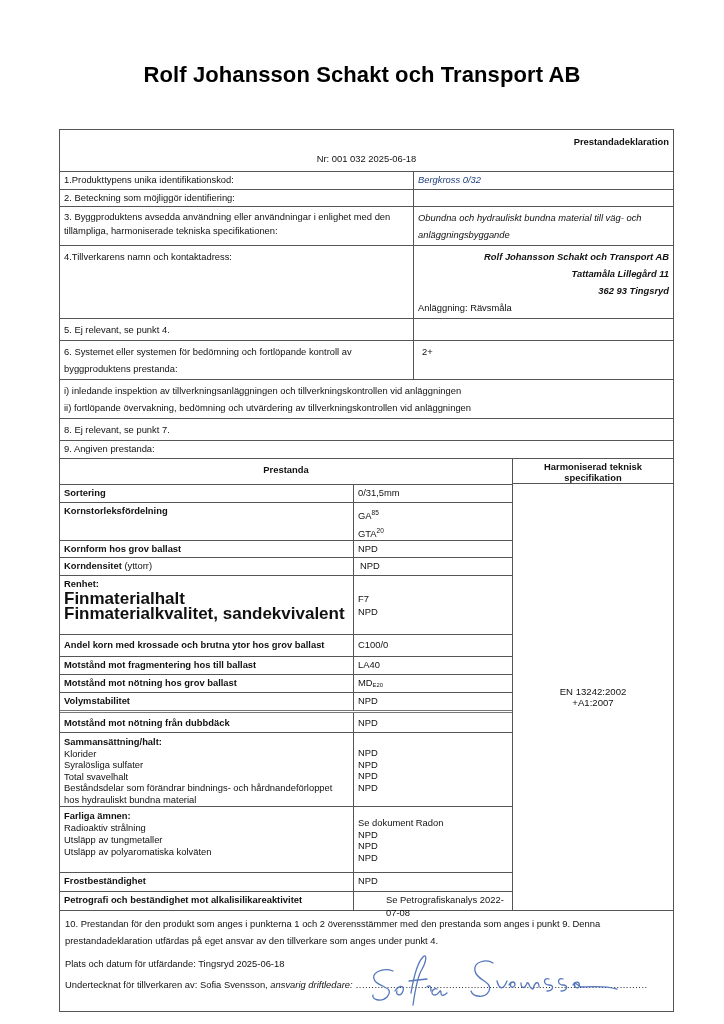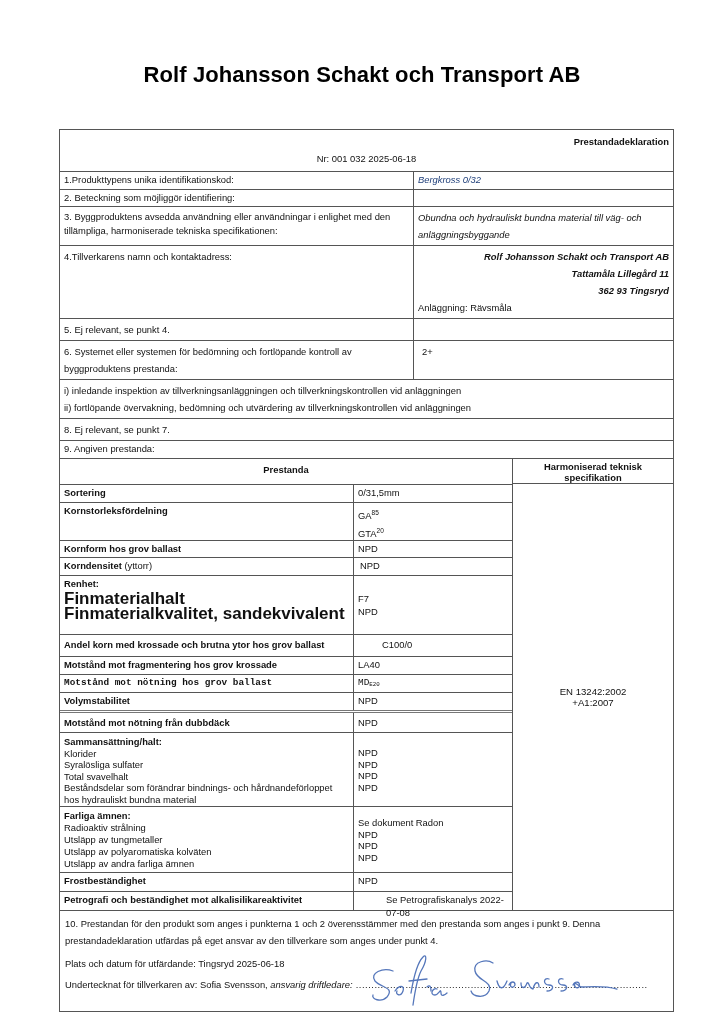--- a/index.html
+++ b/index.html
@@ -143,31 +143,31 @@
           <span>Renhet:</span>
           <span class="big">Finmaterialhalt</span>
           <span class="big">Finmaterialkvalitet, sandekvivalent</span>
         </div>
         <div class="p2" style="padding-top:17px;">
           <div>F7</div>
           <div>NPD</div>
         </div>
       </div>
 
-      <div class="pr" style="height:22px;gap:24px;">
+      <div class="pr" style="height:22px;">
         <div class="p1" style="padding-top:4px;">Andel korn med krossade och brutna ytor hos grov ballast</div>
         <div class="p2" style="padding-top:4px;">C100/0</div>
       </div>
 
       <div class="pr" style="height:18px;">
-        <div class="p1">Motstånd mot fragmentering hos grov krossade</div>
+        <div class="p1">Motstånd mot fragmentering hos till ballast</div>
         <div class="p2">LA40</div>
       </div>
 
-      <div class="pr" style="height:18px;font-family:Liberation Mono, monospace;">
+      <div class="pr" style="height:18px;">
         <div class="p1">Motstånd mot nötning hos grov ballast</div>
         <div class="p2"><span>MD</span><sub>E20</sub></div>
       </div>
 
       <div class="pr dbl" style="height:20px;">
         <div class="p1">Volymstabilitet</div>
         <div class="p2">NPD</div>
       </div>
 
       <div class="pr" style="height:20px;justify-content:center;">
@@ -190,21 +190,20 @@
           <div>NPD</div>
         </div>
       </div>
 
       <div class="pr" style="height:66px;">
         <div class="p1" style="line-height:12px; padding-top:3px;">
           <span>Farliga ämnen:</span>
           <span class="sub">Radioaktiv strålning</span>
           <span class="sub">Utsläpp av tungmetaller</span>
           <span class="sub">Utsläpp av polyaromatiska kolväten</span>
-          <span class="sub">Utsläpp av andra farliga ämnen</span>
         </div>
         <div class="p2" style="line-height:11.5px; padding-top:10px;">
           <div>Se dokument Radon</div>
           <div>NPD</div>
           <div>NPD</div>
           <div>NPD</div>
         </div>
       </div>
 
       <div class="pr" style="height:19px;">

